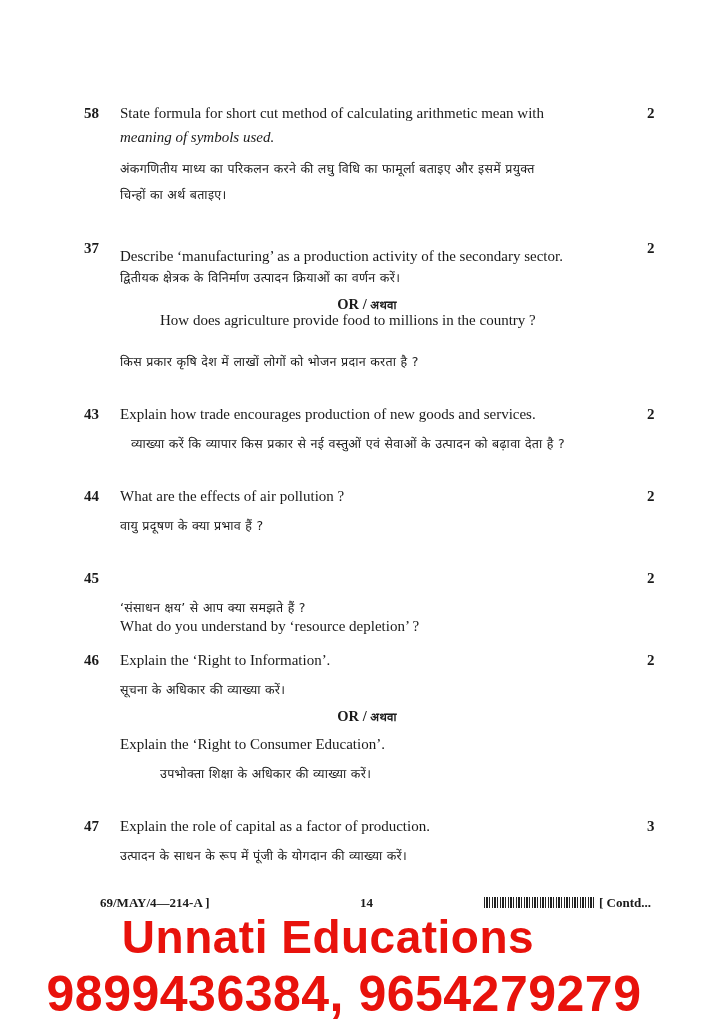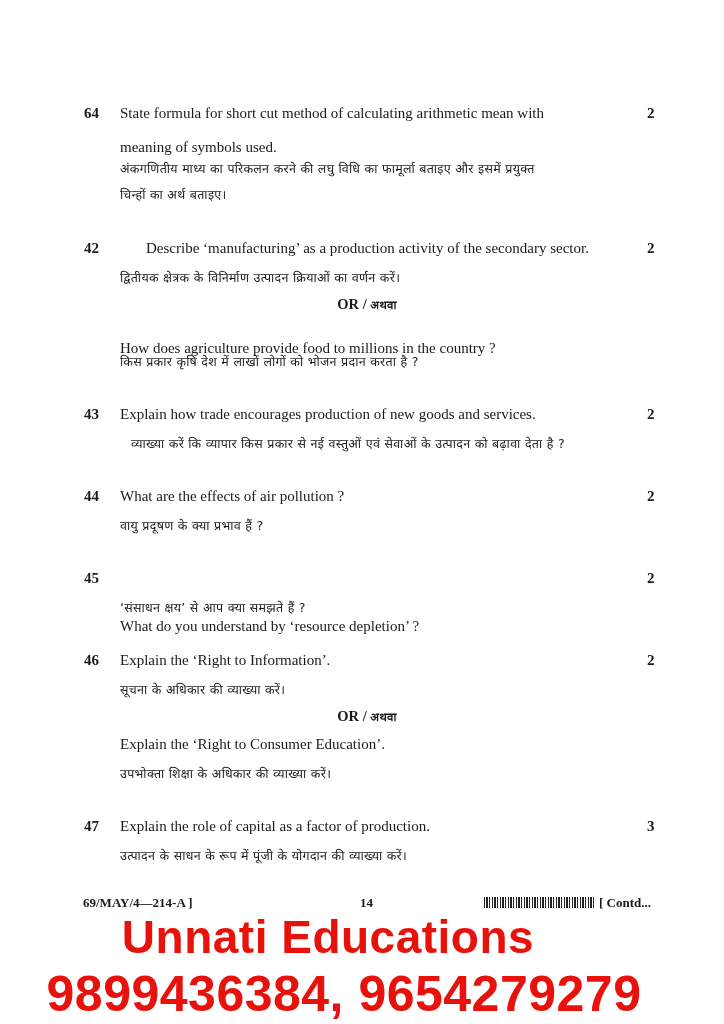--- a/index.html
+++ b/index.html
@@ -8,51 +8,51 @@
     font-family:"Liberation Serif", "DejaVu Serif", serif; color:#1a1a1a;
   }
   .q { position:absolute; left:0; width:724px; }
   .qnum { position:absolute; left:84px; font-weight:bold; font-size:15px; }
   .marks { position:absolute; left:647px; font-weight:bold; font-size:15px; }
   .line { position:absolute; left:120px; font-size:15px; white-space:nowrap; }
   .hi { font-family:"DejaVu Sans", sans-serif; font-size:12.5px; letter-spacing:0.3px; }
   .or { position:absolute; left:0; width:724px; text-align:center; font-weight:bold; font-size:14.5px; padding-left:10px; box-sizing:border-box; }
   .or .hi { font-size:11.5px; font-weight:bold; }
   .footer { position:absolute; top:895px; left:0; width:724px; font-weight:bold; font-size:13px; }
-  .footer .code { position:absolute; left:83px; }
+  .footer .code { position:absolute; left:100px; }
   .footer .page { position:absolute; left:360px; }
   .footer .barcode { position:absolute; left:484px; top:2px; width:110px; height:11px;
     background:repeating-linear-gradient(90deg,#222 0 1px,#fff 1px 2px,#222 2px 4px,#fff 4px 5px,#222 5px 6px,#fff 6px 8px); }
   .footer .contd { position:absolute; left:599px; }
   .banner { position:absolute; left:0; width:656px; text-align:center; color:#e8120c;
     font-family:"Liberation Sans", "DejaVu Sans", sans-serif; font-weight:bold; }
   .banner.name { top:910px; font-size:46px; letter-spacing:0.5px; }
   .banner.phone { top:965px; font-size:50px; letter-spacing:0.5px;margin-left:16px; }
 </style>
 </head>
 <body>
 
 <div class="q" style="top:105px;">
-  <span class="qnum">64</span>
+  <span class="qnum">58</span>
   <span class="line" style="top:0px;">State formula for short cut method of calculating arithmetic mean with</span>
   <span class="marks">2</span>
-  <span class="line" style="top:34px;">meaning of symbols used.</span>
+  <span class="line" style="top:24px;font-style:italic;">meaning of symbols used.</span>
   <span class="line hi" style="top:55px;">अंकगणितीय माध्य का परिकलन करने की लघु विधि का फामूर्ला बताइए और इसमें प्रयुक्त</span>
   <span class="line hi" style="top:81px;">चिन्हों का अर्थ बताइए।</span>
 </div>
 
 <div class="q" style="top:240px;">
-  <span class="qnum">42</span>
-  <span class="line" style="top:0px;margin-left:26px;">Describe ‘manufacturing’ as a production activity of the secondary sector.</span>
+  <span class="qnum">37</span>
+  <span class="line" style="top:8px;">Describe ‘manufacturing’ as a production activity of the secondary sector.</span>
   <span class="marks">2</span>
   <span class="line hi" style="top:29px;">द्वितीयक क्षेत्रक के विनिर्माण उत्पादन क्रियाओं का वर्णन करें।</span>
   <div class="or" style="top:56px;">
     <span>OR</span> / <span class="hi">अथवा</span>
   </div>
-  <span class="line" style="top:100px;">How does agriculture provide food to millions in the country ?</span>
+  <span class="line" style="top:72px;margin-left:40px;">How does agriculture provide food to millions in the country ?</span>
   <span class="line hi" style="top:113px;">किस प्रकार कृषि देश में लाखों लोगों को भोजन प्रदान करता है ?</span>
 </div>
 
 <div class="q" style="top:406px;">
   <span class="qnum">43</span>
   <span class="line" style="top:0px;">Explain how trade encourages production of new goods and services.</span>
   <span class="marks">2</span>
   <span class="line hi" style="top:29px;margin-left:11px;">व्याख्या करें कि व्यापार किस प्रकार से नई वस्तुओं एवं सेवाओं के उत्पादन को बढ़ावा देता है ?</span>
 </div>
 
@@ -72,21 +72,21 @@
 
 <div class="q" style="top:652px;">
   <span class="qnum">46</span>
   <span class="line" style="top:0px;">Explain the ‘Right to Information’.</span>
   <span class="marks">2</span>
   <span class="line hi" style="top:29px;">सूचना के अधिकार की व्याख्या करें।</span>
   <div class="or" style="top:56px;">
     <span>OR</span> / <span class="hi">अथवा</span>
   </div>
   <span class="line" style="top:84px;">Explain the ‘Right to Consumer Education’.</span>
-  <span class="line hi" style="top:113px;">उपभोक्ता शिक्षा के अधिकार की व्याख्या करें।</span>
+  <span class="line hi" style="top:113px;margin-left:40px;">उपभोक्ता शिक्षा के अधिकार की व्याख्या करें।</span>
 </div>
 
 <div class="q" style="top:818px;">
   <span class="qnum">47</span>
   <span class="line" style="top:0px;">Explain the role of capital as a factor of production.</span>
   <span class="marks">3</span>
   <span class="line hi" style="top:29px;">उत्पादन के साधन के रूप में पूंजी के योगदान की व्याख्या करें।</span>
 </div>
 
 <div class="footer">

